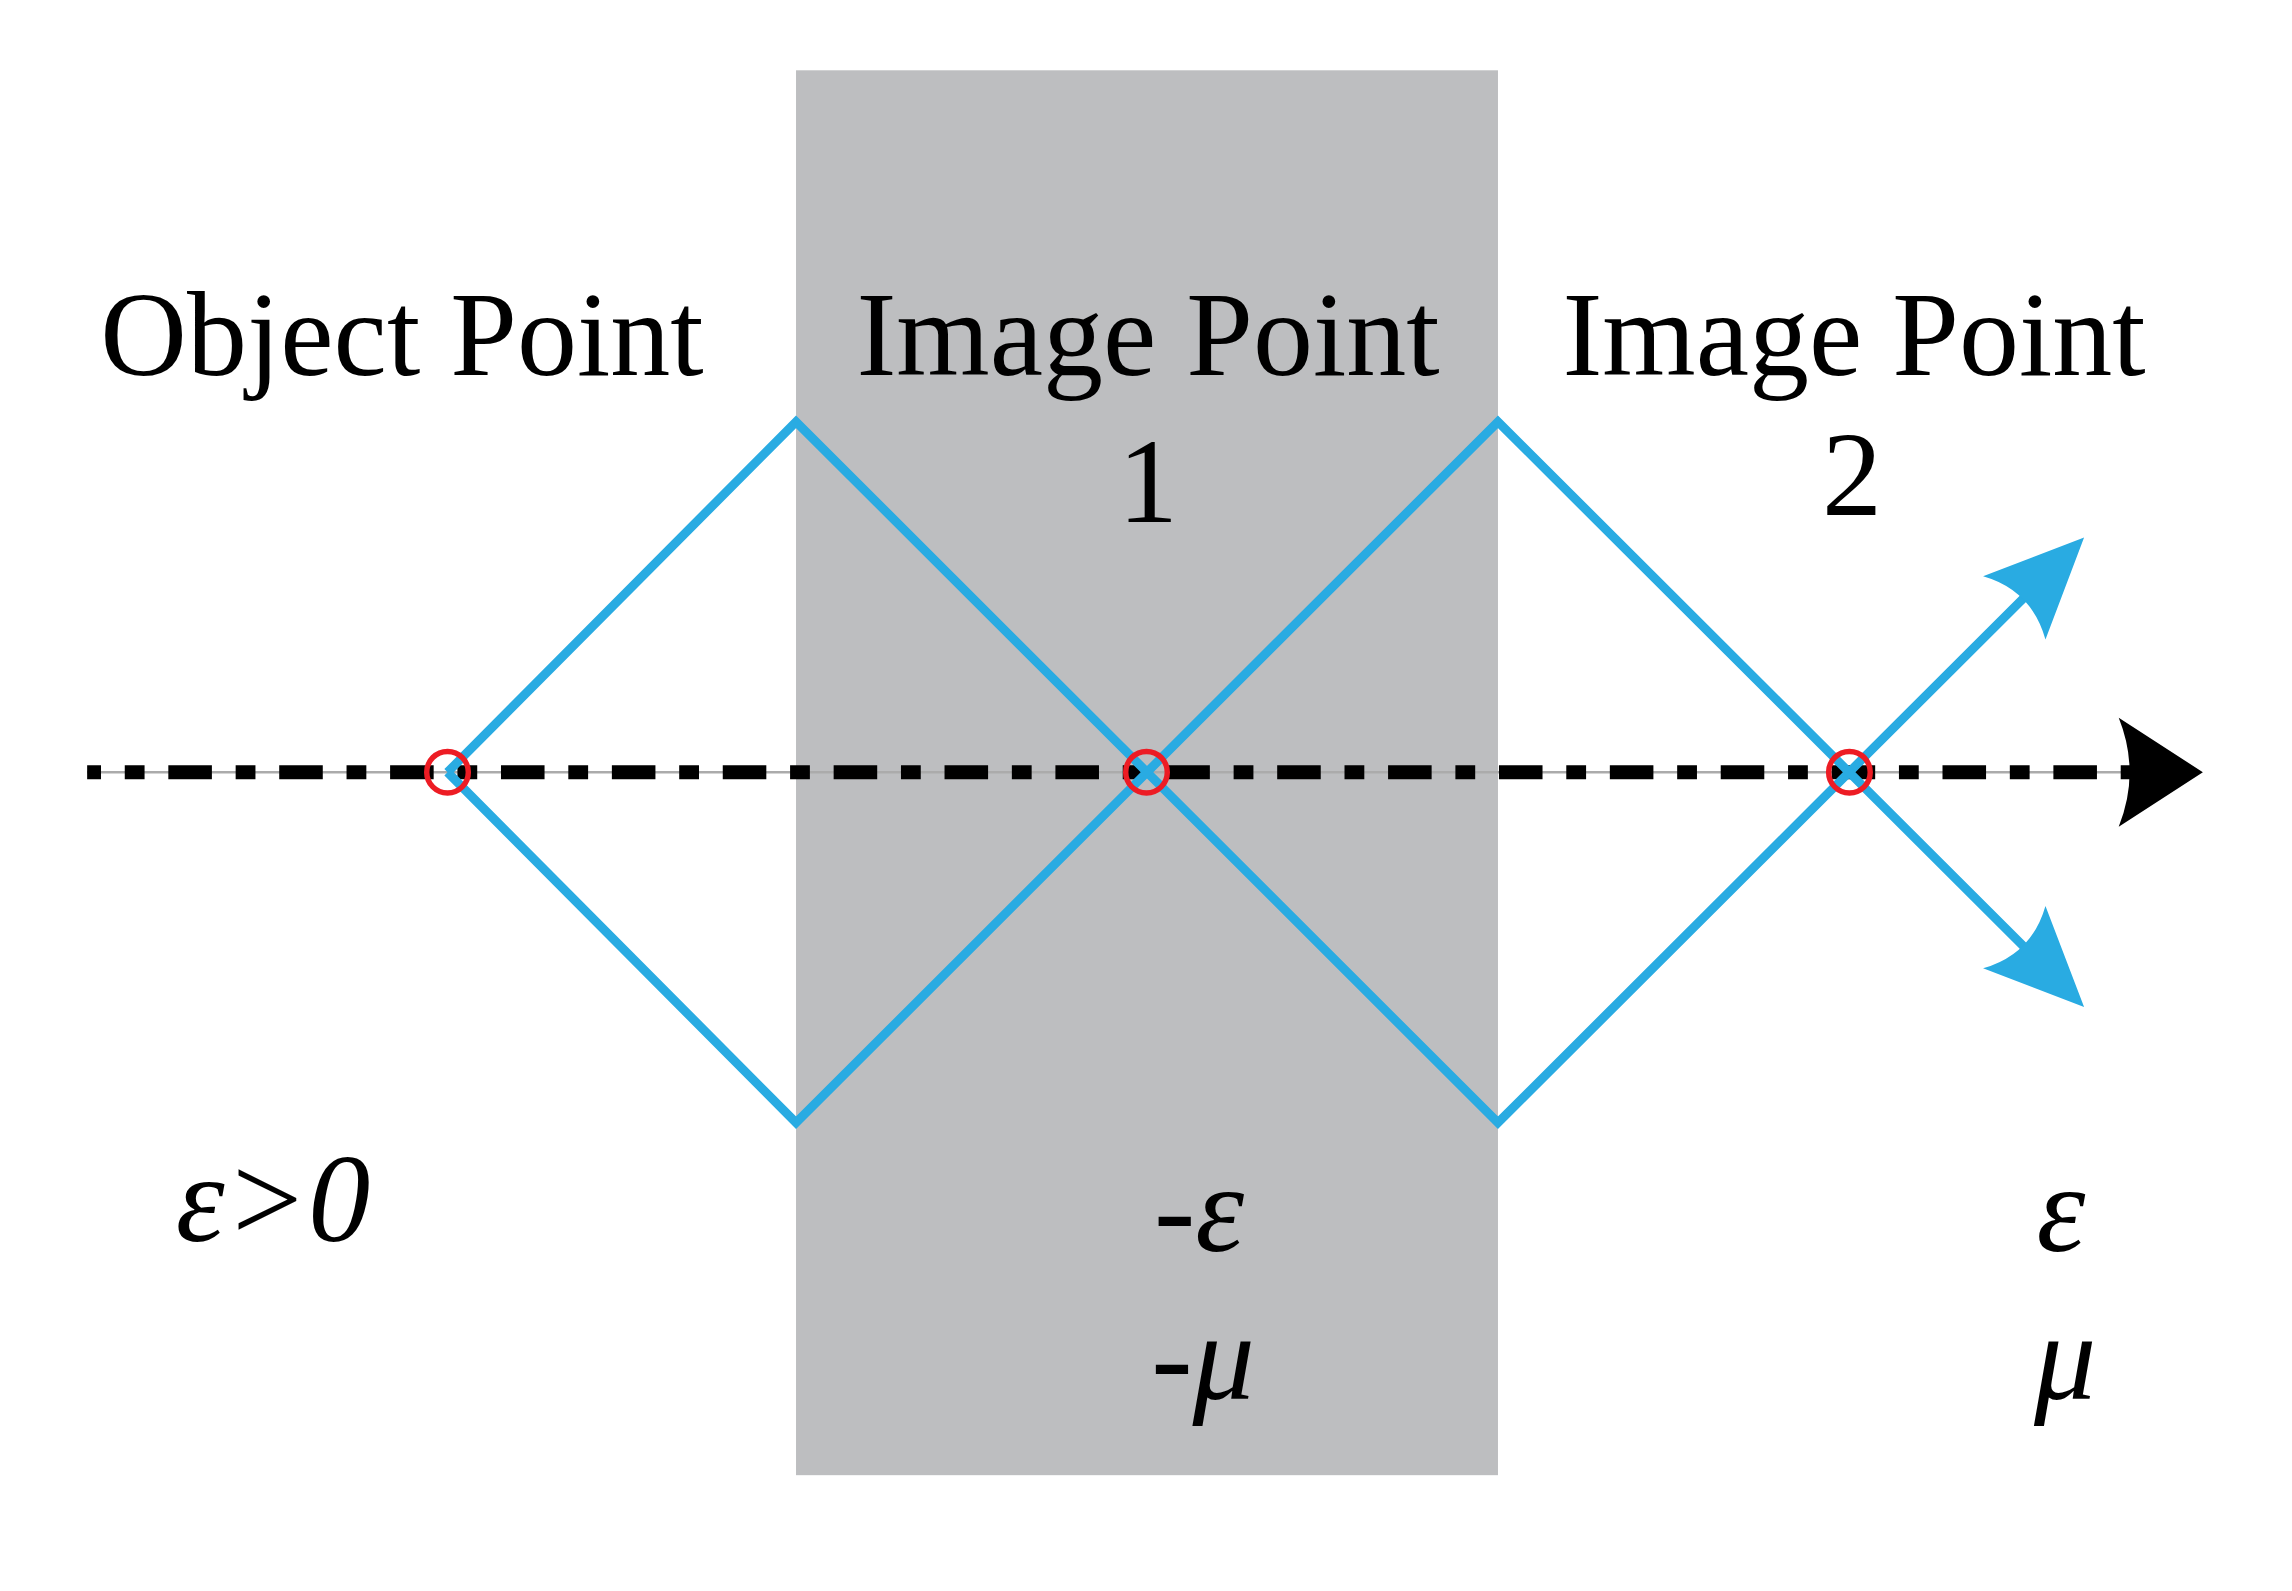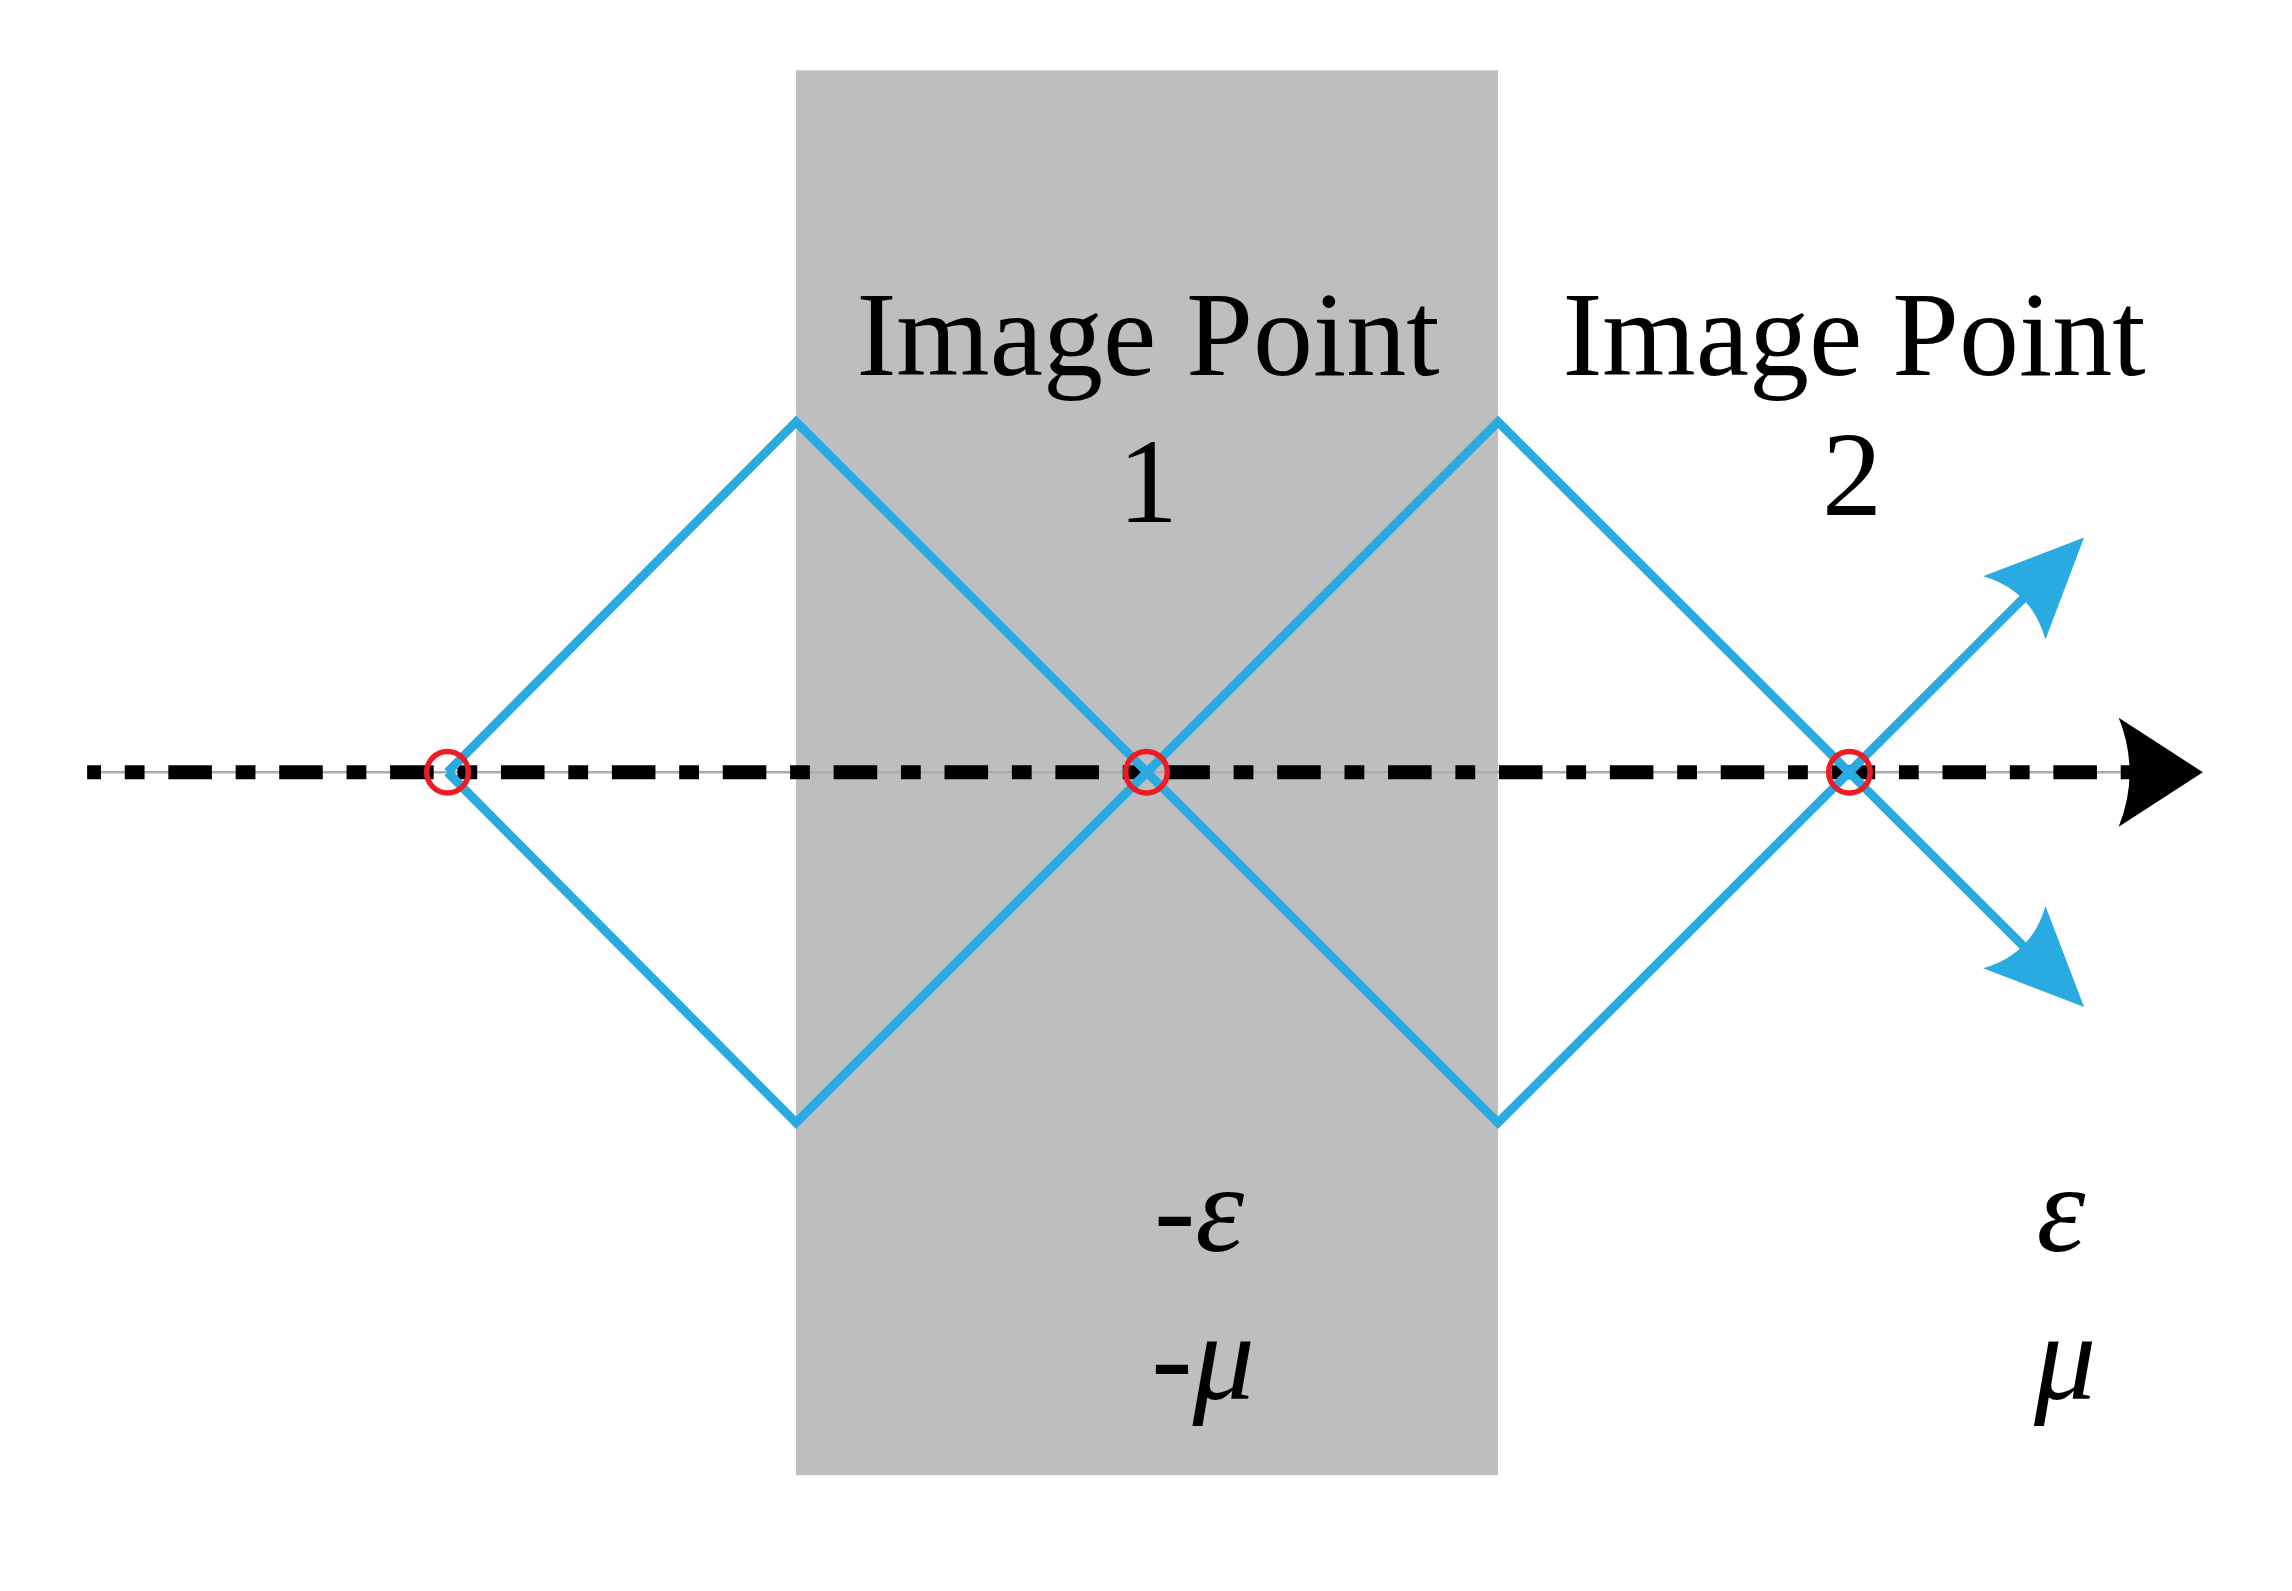--- a/index.html
+++ b/index.html
@@ -81,27 +81,29 @@
     <polyline class="ray" points="452,780 804,1134 1513,426 2050,962"></polyline>
 
     <path class="ray-head" d="M 2105 543 L 2066 646 Q 2052 596 2003 582 Z"></path>
     <path class="ray-head" d="M 2105 1017 L 2066 915 Q 2052 964 2003 978 Z"></path>
 
     <circle class="point-marker" cx="452" cy="780" r="21"></circle>
     <circle class="point-marker" cx="1158" cy="780" r="21"></circle>
     <circle class="point-marker" cx="1868" cy="780" r="21"></circle>
   </svg>
 
+  <div class="lbl title pos-object-title">Object Point</div>
 
   <div class="lbl title pos-ip1-title">Image Point</div>
   <div class="lbl title pos-ip1-num">1</div>
 
   <div class="lbl title pos-ip2-title">Image Point</div>
   <div class="lbl title pos-ip2-num">2</div>
 
+  <div class="lbl greek pos-eps-left">ε&gt;0</div>
 
   <div class="lbl greek pos-eps-slab">-ε</div>
   <div class="lbl greek pos-mu-slab">-μ</div>
 
   <div class="lbl greek pos-eps-right">ε</div>
   <div class="lbl greek pos-mu-right">μ</div>
 
 </div>
 
 

